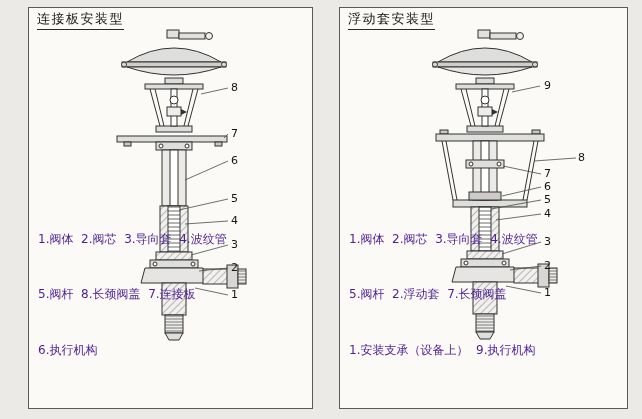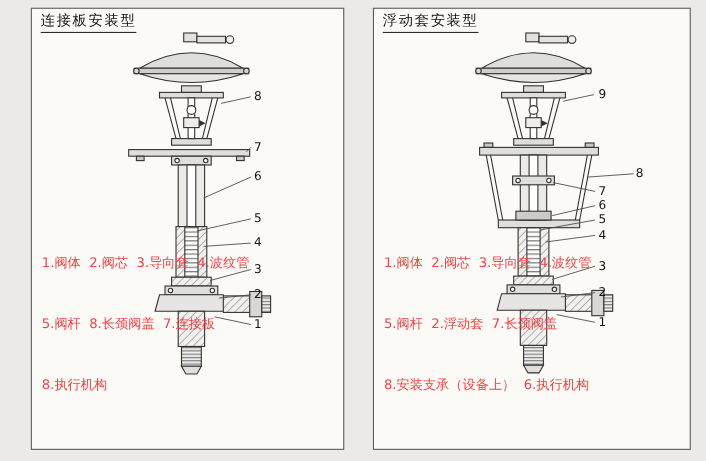--- a/index.html
+++ b/index.html
@@ -28,21 +28,21 @@
     padding-bottom:1px;
     white-space:nowrap;
   }
   .callout{
     position:absolute;
     font-size:11px;color:#141414;
     width:16px;line-height:12px;
   }
   .legend{
     position:absolute;left:9px;bottom:12px;
-    font-size:12px;color:#ef4444;
+    font-size:12px;color:#4c1d95;
     line-height:18.5px;
     white-space:pre;
   }
 </style>
 </head>
 <body>
 
 <div class="stage">
 
   <div class="panel panel-left">
@@ -140,21 +140,21 @@
     <span class="callout" style="left:202px;top:147px">6</span>
     <span class="callout" style="left:202px;top:185px">5</span>
     <span class="callout" style="left:202px;top:207px">4</span>
     <span class="callout" style="left:202px;top:231px">3</span>
     <span class="callout" style="left:202px;top:254px">2</span>
     <span class="callout" style="left:202px;top:281px">1</span>
 
     <div class="legend">
       <div>1.阀体  2.阀芯  3.导向套  4.波纹管</div>
       <div>5.阀杆  8.长颈阀盖  7.连接板</div>
-      <div>8.执行机构</div>
+      <div>6.执行机构</div>
     </div>
   </div>
 
   <div class="panel panel-right">
 
     <svg width="287" height="400" viewBox="0 0 287 400">
       <defs>
         <pattern id="hatchR" patternUnits="userSpaceOnUse" width="5" height="5" patternTransform="rotate(45)">
           <rect width="5" height="5" fill="#f1f0ee"></rect>
           <line x1="0" y1="0" x2="0" y2="5" stroke="#7a7a78" stroke-width="1"></line>
@@ -254,17 +254,17 @@
     <span class="callout" style="left:204px;top:173px">6</span>
     <span class="callout" style="left:204px;top:186px">5</span>
     <span class="callout" style="left:204px;top:200px">4</span>
     <span class="callout" style="left:204px;top:228px">3</span>
     <span class="callout" style="left:204px;top:252px">2</span>
     <span class="callout" style="left:204px;top:279px">1</span>
 
     <div class="legend">
       <div>1.阀体  2.阀芯  3.导向套  4.波纹管</div>
       <div>5.阀杆  2.浮动套  7.长颈阀盖</div>
-      <div>8.安装支承（设备上）  6.执行机构</div>
+      <div>1.安装支承（设备上）  9.执行机构</div>
     </div>
   </div>
 
 </div>
 
 </body></html>

